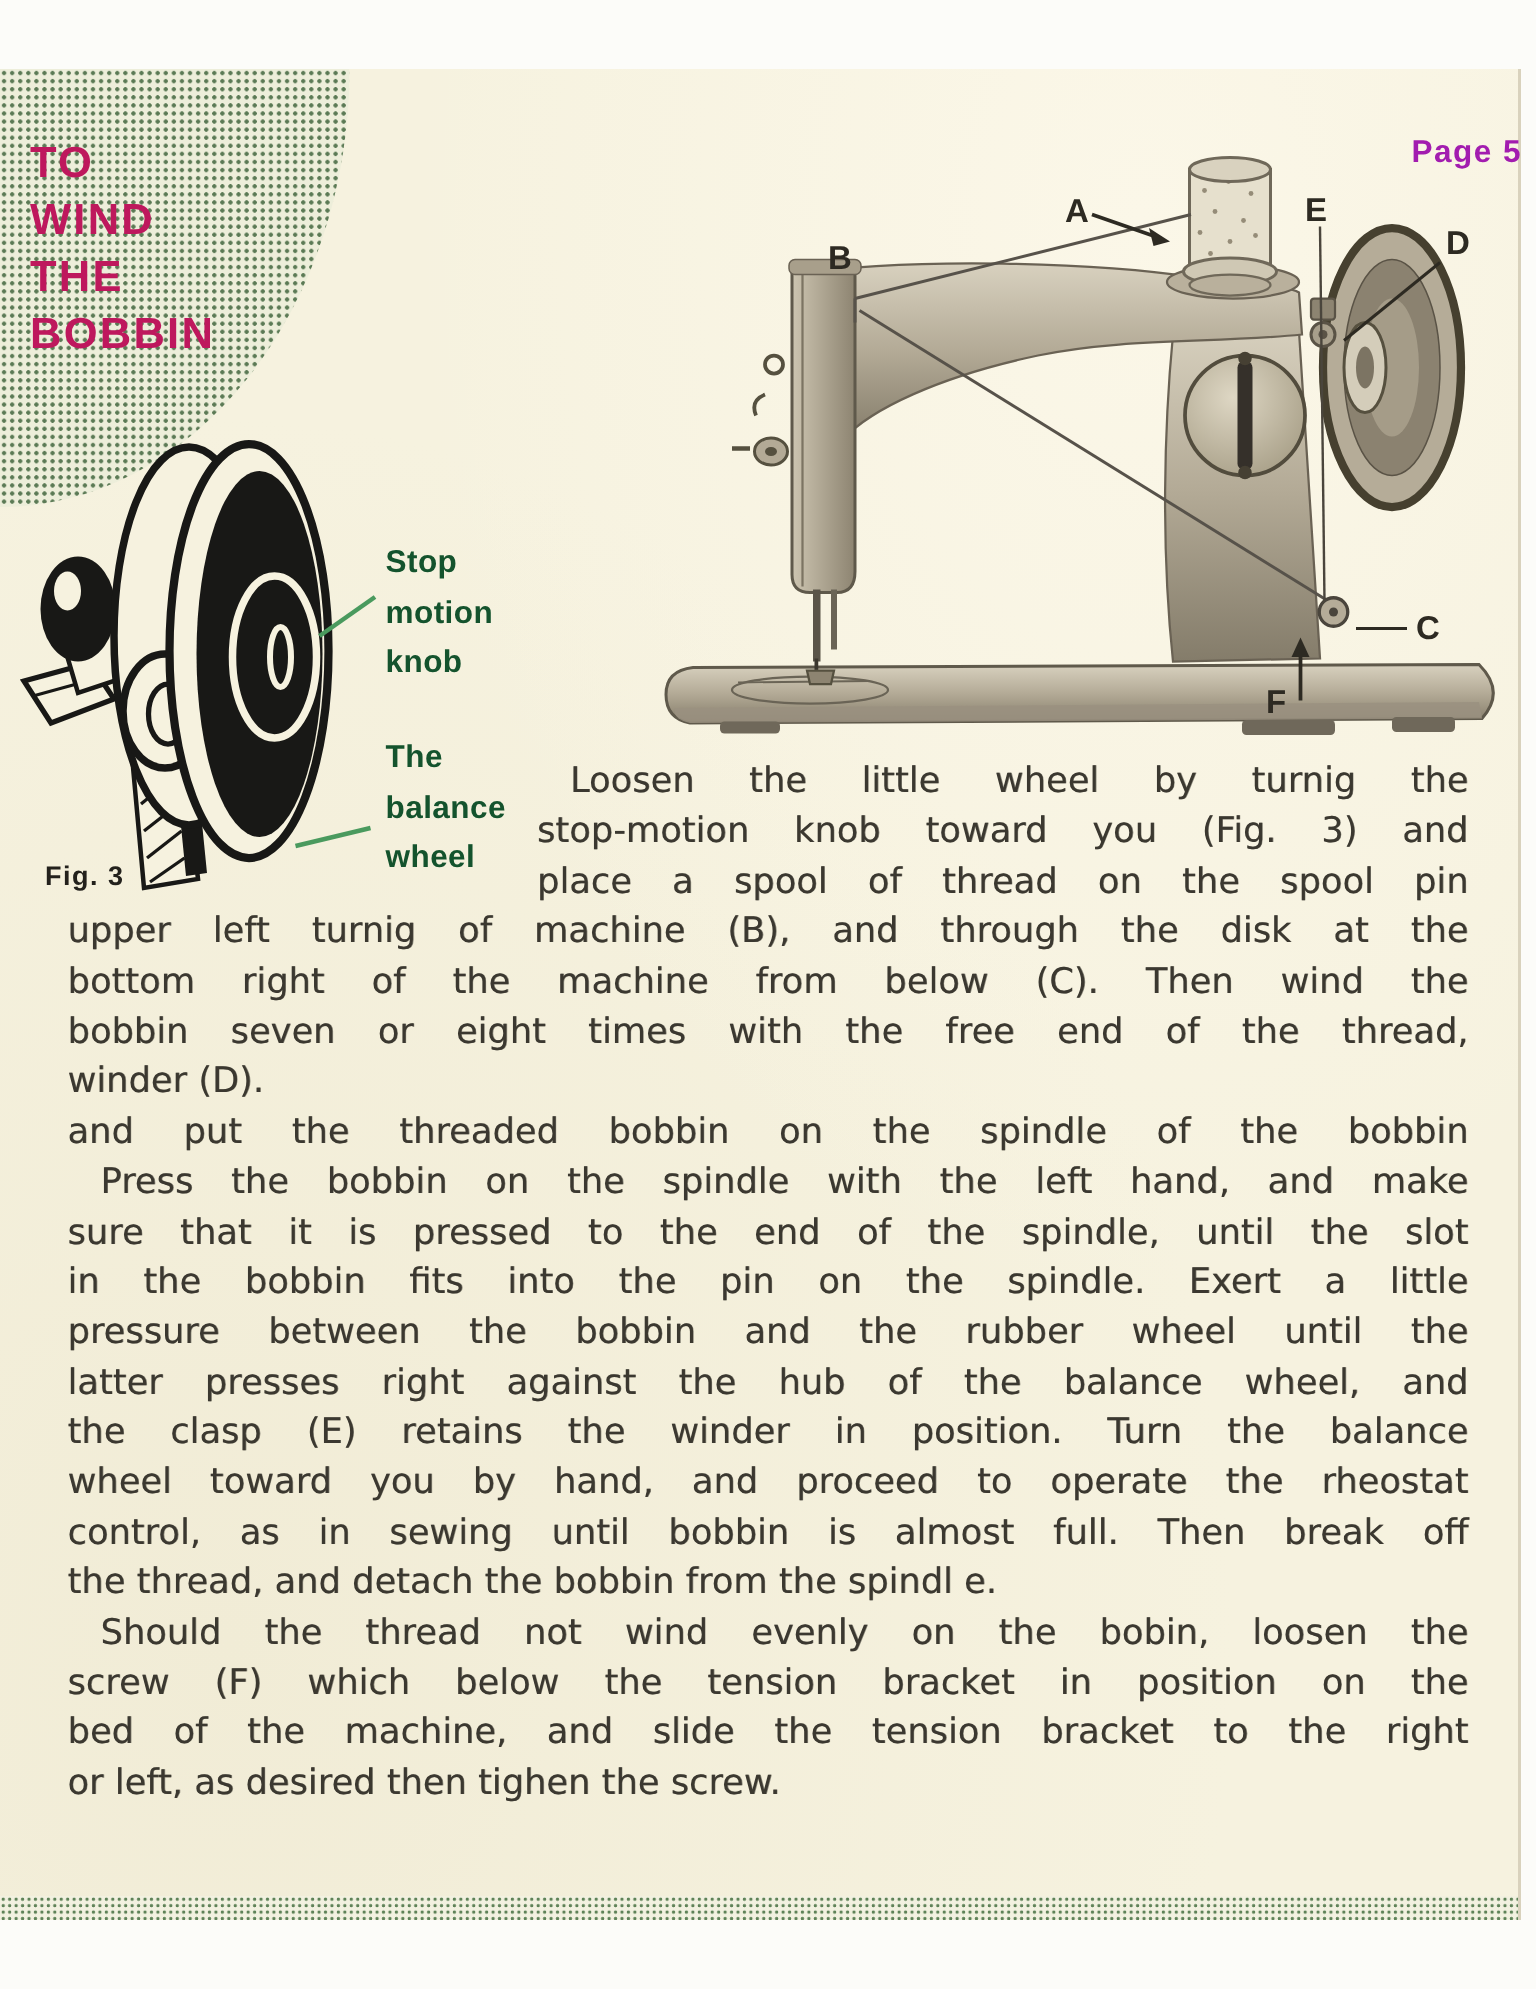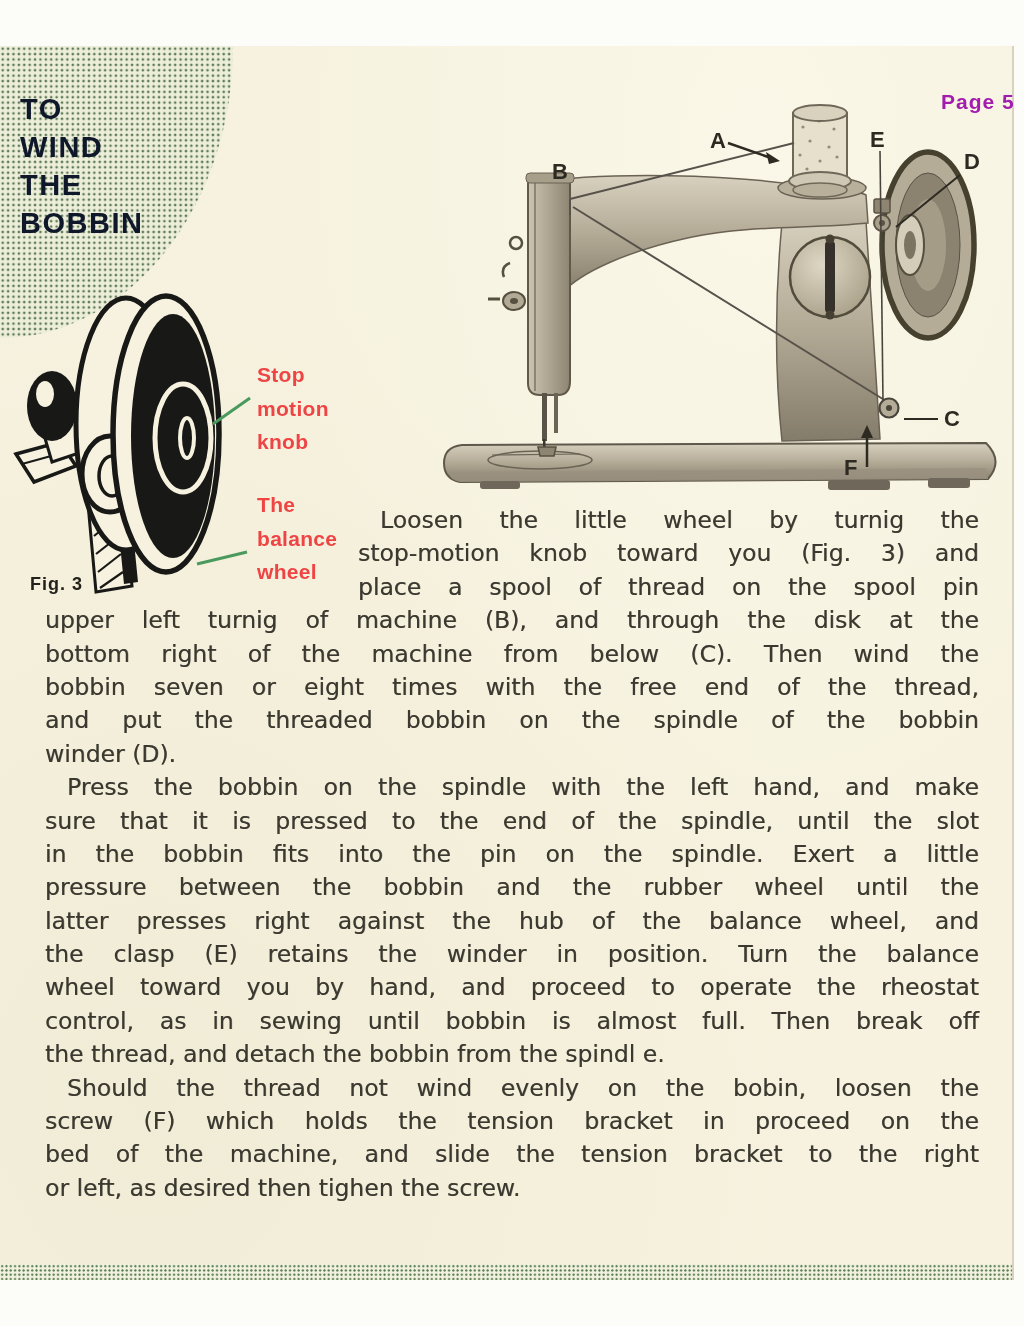--- a/index.html
+++ b/index.html
@@ -17,28 +17,28 @@
   .green-corner{position:absolute;left:0;top:46px;width:233px;height:292px;
     background-color:#edeeda;
     background-image:radial-gradient(#5b7a55 1.25px, rgba(0,0,0,0) 1.5px);
     background-size:5.4px 5.4px;
     border-bottom-right-radius:100% 100%;}
   .green-band{position:absolute;left:0;top:1264px;width:1014px;height:16px;
     background-color:#f2f1e0;
     background-image:radial-gradient(#5e8257 1px, rgba(0,0,0,0) 1.3px);
     background-size:4.3px 4.3px;}
   
-  .heading{position:absolute;left:20px;top:90px;color:#0f172a;font-weight:bold;
+  .heading{position:absolute;left:20px;top:90px;color:#be185d;font-weight:bold;
            font-size:29px;line-height:38px;letter-spacing:1.5px;}
   .pagenum{position:absolute;left:941px;top:90px;color:#a21caf;font-weight:bold;
            font-size:21px;letter-spacing:1px;}
   
   .machine-svg{position:absolute;left:430px;top:95px;width:585px;height:402px;}
   .fig3-svg{position:absolute;left:8px;top:286px;width:250px;height:322px;}
-  .green-label{position:absolute;color:#ef4444;font-weight:bold;font-size:21px;
+  .green-label{position:absolute;color:#14532d;font-weight:bold;font-size:21px;
                line-height:33.5px;white-space:pre-line;letter-spacing:.3px;}
   .lbl-stop{left:257px;top:358px;}
   .lbl-wheel{left:257px;top:488px;}
   .fig-caption{position:absolute;left:30px;top:574px;color:#23211c;font-weight:bold;
                font-size:18px;letter-spacing:1px;}
   .svg-label{font-family:"Liberation Sans",sans-serif;font-weight:bold;font-size:22px;fill:#2d2a22;}
   
   .bodytext{position:absolute;left:45px;top:504px;width:934px;color:#3b3830;
             font-family:"DejaVu Sans",sans-serif;font-size:23.5px;
             text-shadow:0.4px 0.2px 0 rgba(59,56,48,0.55);}
@@ -214,29 +214,29 @@
 wheel</div>
   <div class="fig-caption">Fig. 3</div>
 
   <div class="bodytext">
     <div class="bl w ind">Loosen the little wheel by turnig the</div>
     <div class="bl w">stop-motion knob toward you (Fig. 3) and</div>
     <div class="bl w">place a spool of thread on the spool pin</div>
     <div class="bl">upper left turnig of machine (B), and through the disk at the</div>
     <div class="bl">bottom right of the machine from below (C). Then wind the</div>
     <div class="bl">bobbin seven or eight times with the free end of the thread,</div>
+    <div class="bl last">winder (D).</div>
     <div class="bl">and put the threaded bobbin on the spindle of the bobbin</div>
-    <div class="bl last">winder (D).</div>
     <div class="bl ind">Press the bobbin on the spindle with the left hand, and make</div>
     <div class="bl">sure that it is pressed to the end of the spindle, until the slot</div>
     <div class="bl">in the bobbin fits into the pin on the spindle. Exert a little</div>
     <div class="bl">pressure between the bobbin and the rubber wheel until the</div>
     <div class="bl">latter presses right against the hub of the balance wheel, and</div>
     <div class="bl">the clasp (E) retains the winder in position. Turn the balance</div>
     <div class="bl">wheel toward you by hand, and proceed to operate the rheostat</div>
     <div class="bl">control, as in sewing until bobbin is almost full. Then break off</div>
     <div class="bl last">the thread, and detach the bobbin from the spindl e.</div>
     <div class="bl ind">Should the thread not wind evenly on the bobin, loosen the</div>
-    <div class="bl">screw (F) which holds the tension bracket in proceed on the</div>
+    <div class="bl">screw (F) which below the tension bracket in position on the</div>
     <div class="bl">bed of the machine, and slide the tension bracket to the right</div>
     <div class="bl last">or left, as desired then tighen the screw.</div>
   </div>
 </div>
 
 </body></html>

